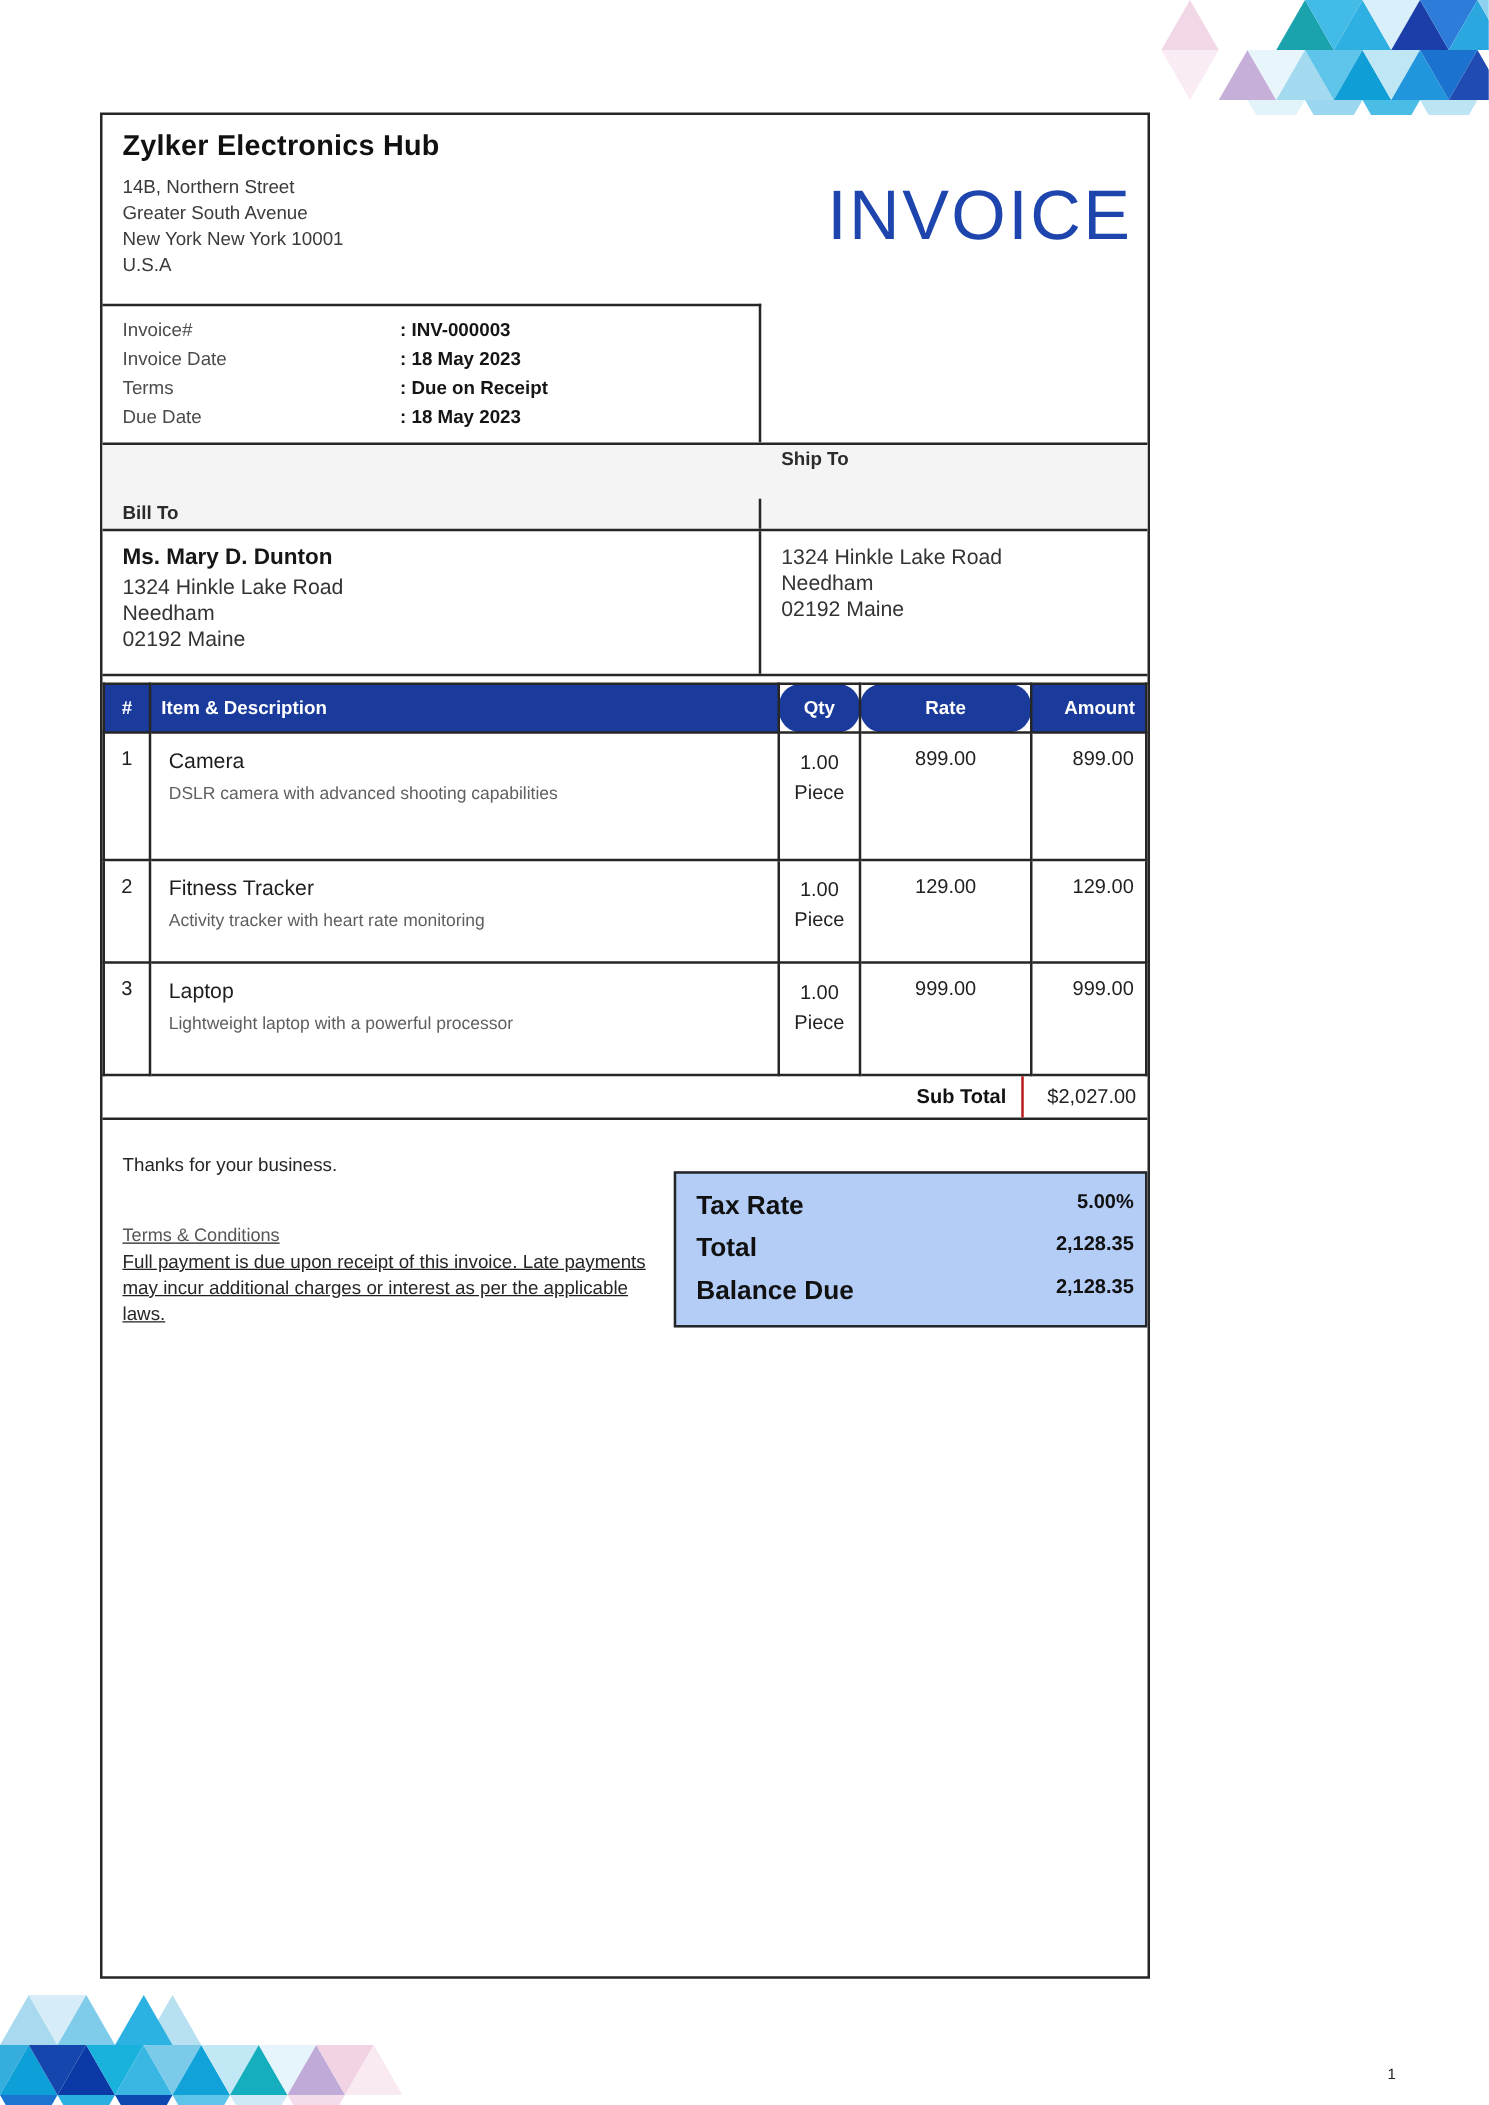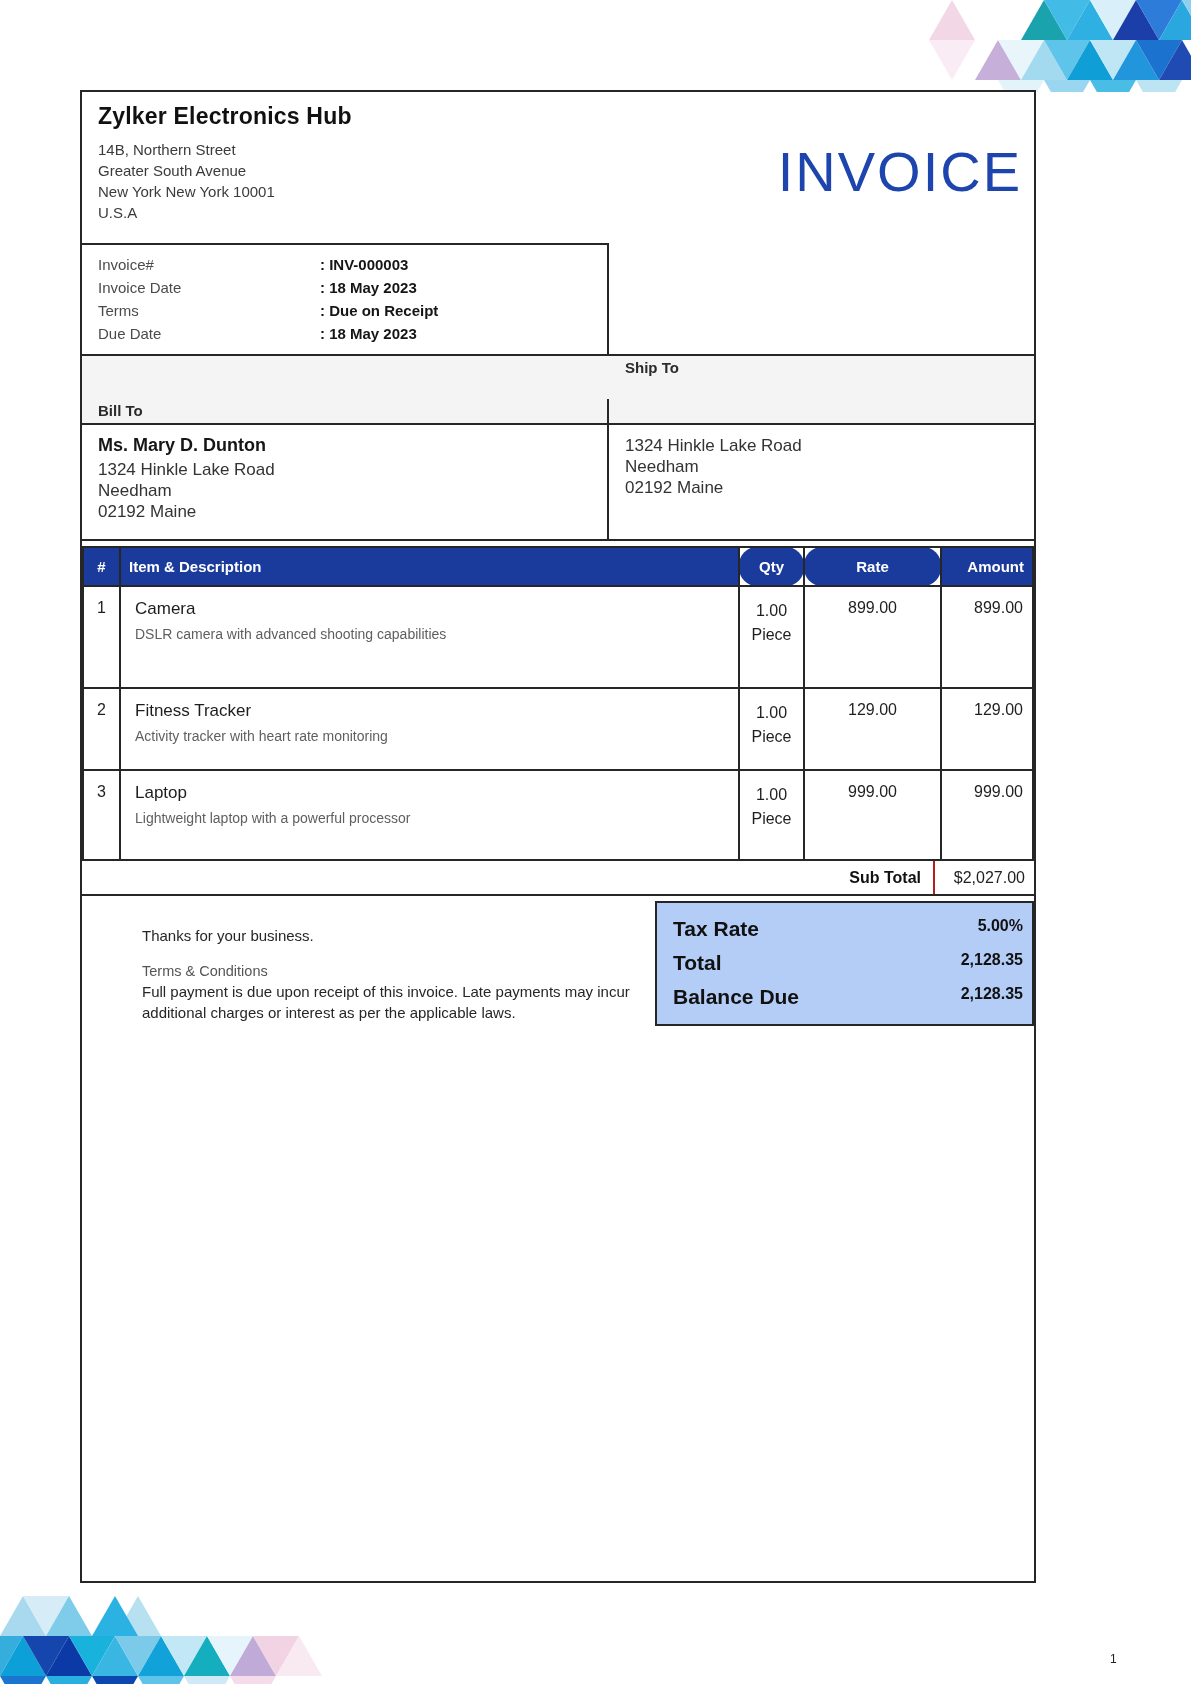--- a/index.html
+++ b/index.html
@@ -5,21 +5,21 @@
   html,body { margin:0; padding:0; }
   body {
     width:1191px; height:1684px; position:relative; overflow:hidden;
     background:#ffffff; font-family:"Liberation Sans", sans-serif; color:#1f1f1f;
   }
   .corner-art { position:absolute; pointer-events:none; }
   #art-top-right { top:0; right:0; }
   #art-bottom-left { bottom:0; left:0; }
 
   .page {
-    position:absolute; left:80px; top:90px; width:956px; height:1493px;
+    position:absolute; left:80px; top:90px; width:840px; height:1493px;
     border:2px solid #262626; box-sizing:border-box; background:#fff;
   }
 
   
   .company-header { position:relative; height:151px; padding:11px 16px 0 16px; box-sizing:border-box; }
   .company-name { font-size:23px; font-weight:bold; color:#111; margin:0 0 9px 0; letter-spacing:0.2px; }
   .company-address div { font-size:15px; color:#3b3b3b; line-height:21px; }
   .doc-title {
     position:absolute; right:12px; top:47px;
     font-size:56px; font-weight:300; letter-spacing:2px; color:#1d45ad;
@@ -69,24 +69,24 @@
   td.c-rate { text-align:center; font-size:16px; }
   td.c-amt { text-align:right; font-size:16px; padding-right:9px; }
   tr.r1 { height:102px; } tr.r2 { height:82px; } tr.r3 { height:90px; }
 
   
   .subtotal-row { display:flex; border-bottom:2px solid #262626; height:33px; align-items:stretch; }
   .subtotal-label { flex:1; text-align:right; font-weight:bold; font-size:16px; line-height:33px; padding-right:12px; color:#111; }
   .subtotal-value { width:90px; border-left:2px solid #b91c1c; text-align:right; font-size:16px; line-height:33px; padding-right:9px; color:#1f1f1f; }
 
   
-  .bottom-section { display:flex; align-items:center;padding-left:44px; }
+  .bottom-section { display:flex; align-items:flex-end; }
   .bottom-left { flex:1; padding:28px 16px 0; }
   .thanks { font-size:15px; color:#262626; }
-  .terms-block { margin-top:19px; }
+  .terms-block { margin-top:40px;text-decoration:underline; }
   .terms-title { font-size:14.5px; color:#555; margin-bottom:2px; }
   .terms-text { font-size:15px; color:#262626; line-height:21px; max-width:492px; }
   .totals-box {
     width:379px; box-sizing:border-box; margin-top:5px;
     background:#b4cdf7; border:2px solid #262626; padding:9px 0 10px;
   }
   .totals-row { display:flex; justify-content:space-between; padding:5px 9px 5px 16px; }
   .totals-label { font-size:21px; font-weight:bold; color:#111; }
   .totals-value { font-size:16px; font-weight:bold; color:#111; }
 

